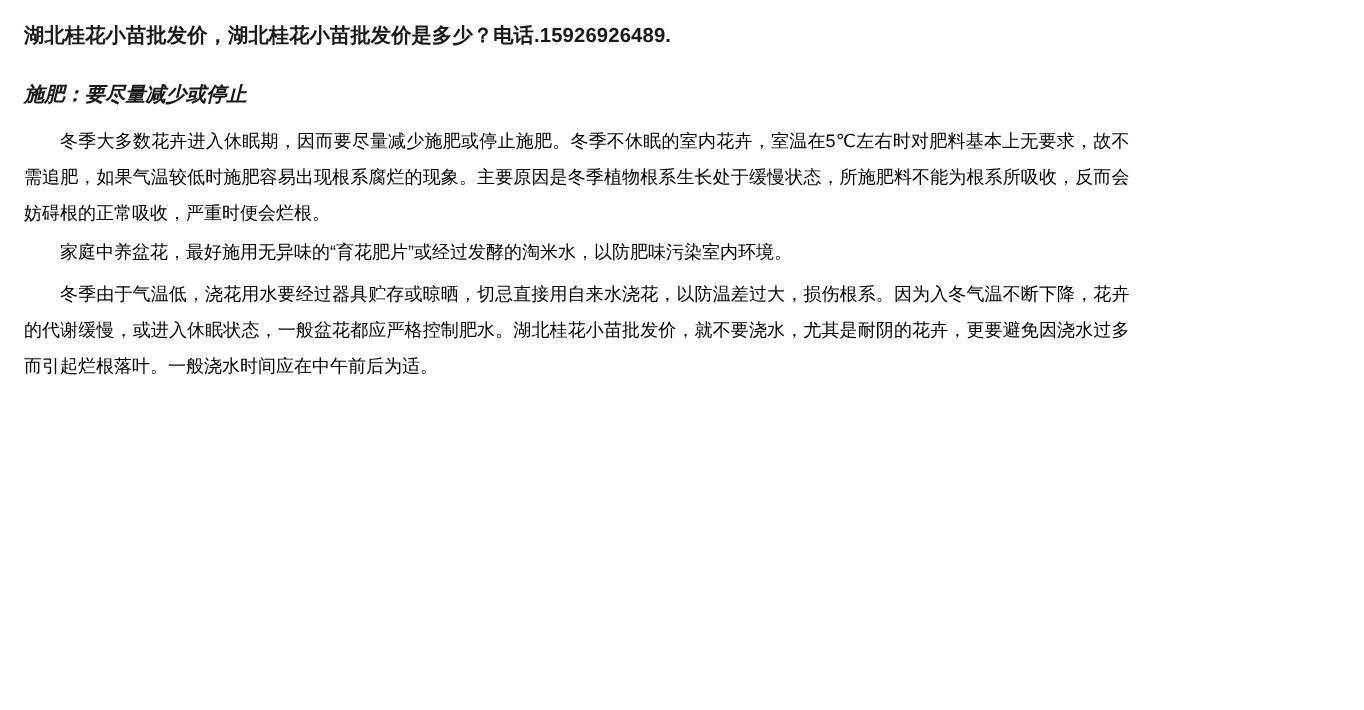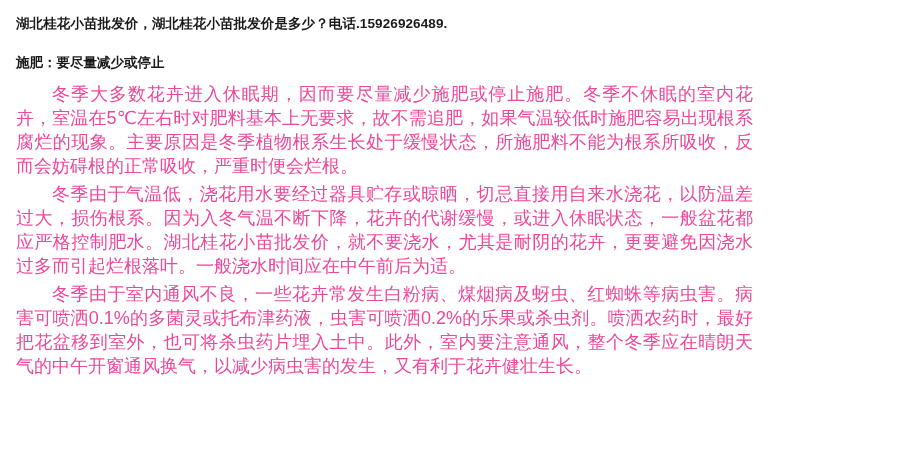--- a/index.html
+++ b/index.html
@@ -31,44 +31,45 @@
   }
   .section {
     margin-bottom: 4px;
   }
   .section-heading {
     font-size: 13.5px;
     font-weight: bold;
     color: #1a1a1a;
     line-height: 22px;
     margin: 14px 0 8px 0;
+    font-style: italic;
   }
   .para {
-    font-size: 18px;
+    font-size: 12px;
     line-height: 24px;
-    color: #ec4899;
+    color: #000000;
     text-align: justify;
     text-justify: inter-ideograph;
     margin: 0 0 2px 0;
     text-indent: 2em;
   }
 </style>
 </head>
 <body>
 
 <div class="page">
 
   <h1 class="title">湖北桂花小苗批发价，湖北桂花小苗批发价是多少？电话.15926926489.</h1>
 
   <div class="section">
     <h2 class="section-heading">施肥：要尽量减少或停止</h2>
     <p class="para">冬季大多数花卉进入休眠期，因而要尽量减少施肥或停止施肥。冬季不休眠的室内花卉，室温在5℃左右时对肥料基本上无要求，故不需追肥，如果气温较低时施肥容易出现根系腐烂的现象。主要原因是冬季植物根系生长处于缓慢状态，所施肥料不能为根系所吸收，反而会妨碍根的正常吸收，严重时便会烂根。</p>
+    <p class="para">家庭中养盆花，最好施用无异味的“育花肥片”或经过发酵的淘米水，以防肥味污染室内环境。</p>
   </div>
 
   <div class="section">
     <p class="para">冬季由于气温低，浇花用水要经过器具贮存或晾晒，切忌直接用自来水浇花，以防温差过大，损伤根系。因为入冬气温不断下降，花卉的代谢缓慢，或进入休眠状态，一般盆花都应严格控制肥水。湖北桂花小苗批发价，就不要浇水，尤其是耐阴的花卉，更要避免因浇水过多而引起烂根落叶。一般浇水时间应在中午前后为适。</p>
   </div>
 
   <div class="section">
-    <p class="para">冬季由于室内通风不良，一些花卉常发生白粉病、煤烟病及蚜虫、红蜘蛛等病虫害。病害可喷洒0.1%的多菌灵或托布津药液，虫害可喷洒0.2%的乐果或杀虫剂。喷洒农药时，最好把花盆移到室外，也可将杀虫药片埋入土中。此外，室内要注意通风，整个冬季应在晴朗天气的中午开窗通风换气，以减少病虫害的发生，又有利于花卉健壮生长。</p>
   </div>
 
 </div>
 
 </body></html>

